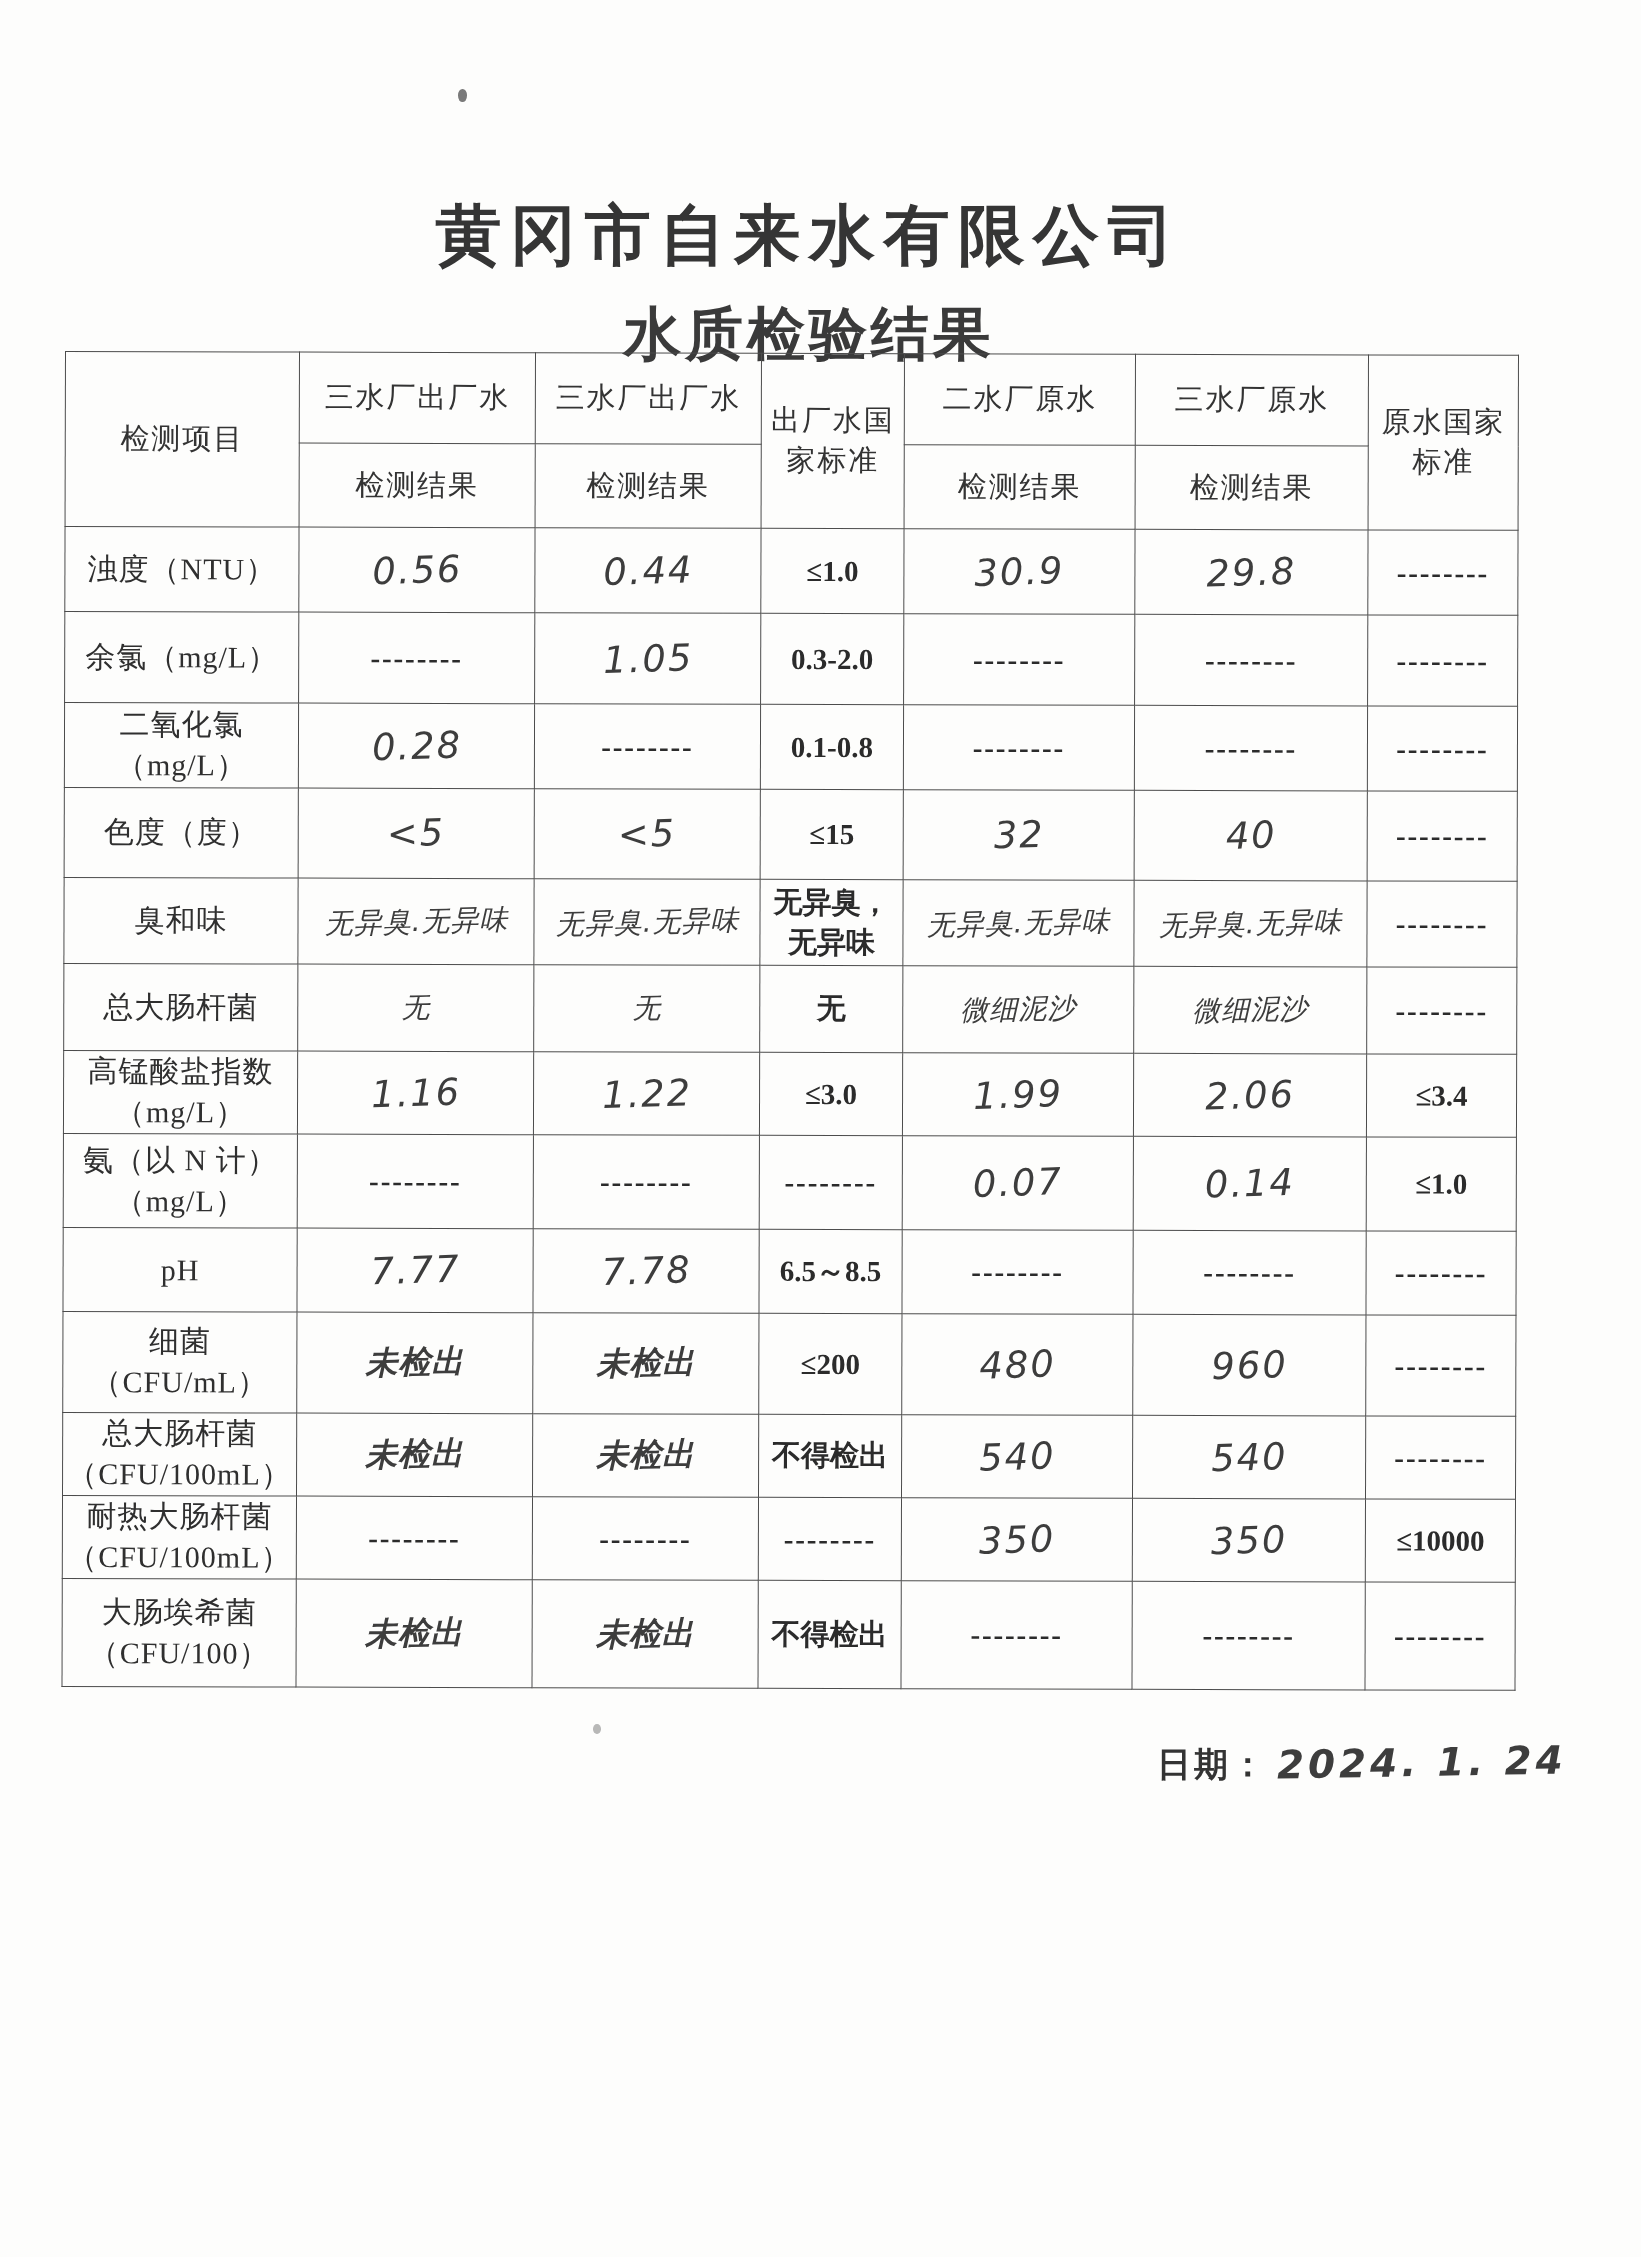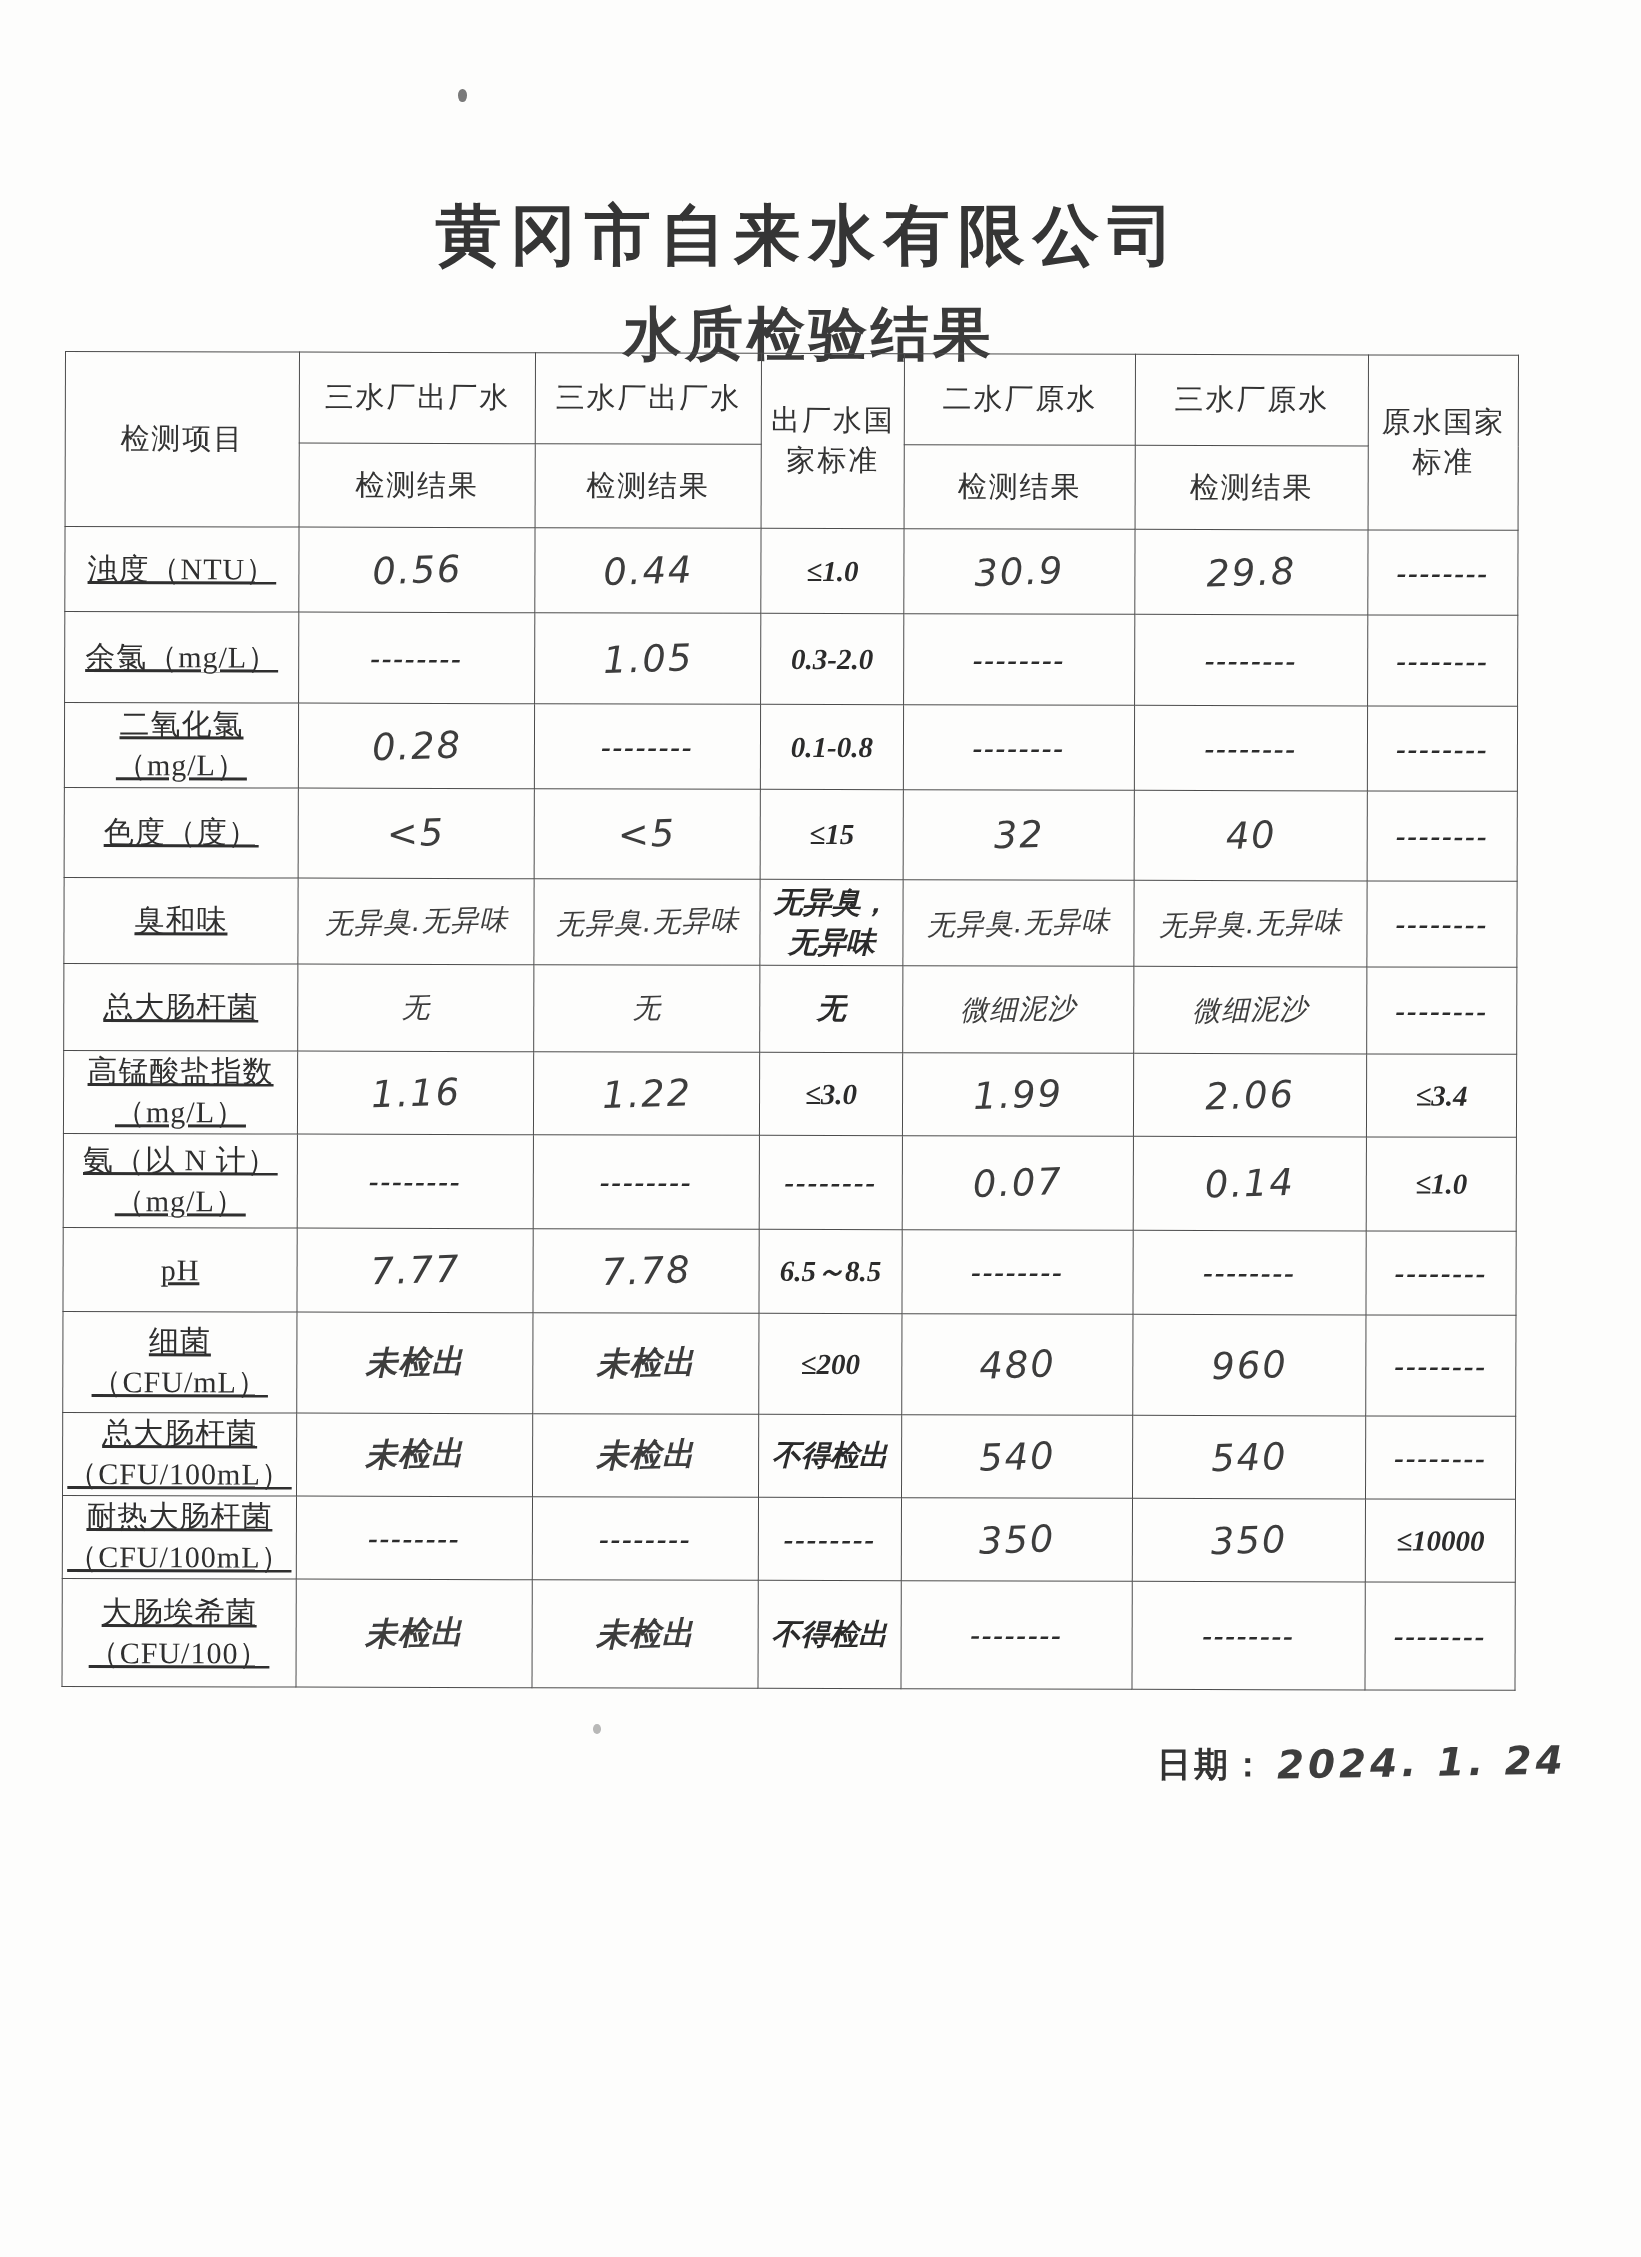--- a/index.html
+++ b/index.html
@@ -29,24 +29,24 @@
   }
   table.report th,table.report td{
     border:1.9px solid #4c4c4c;
     text-align:center;vertical-align:middle;
     white-space:pre-line;padding:0 3.9px;overflow:visible;
   }
   th.head{
     font-weight:normal;font-size:29px;color:#333;letter-spacing:1.9px;
   }
   th.row-label{
-    font-weight:normal;font-size:30px;color:#2f2f2f;letter-spacing:1px;text-decoration:underline;
+    font-weight:normal;font-size:30px;color:#2f2f2f;letter-spacing:1px;
   }
   td .print{
-    font-weight:bold;font-size:29px;color:#2b2b2b;display:inline-block;font-style:italic;
+    font-weight:bold;font-size:29px;color:#2b2b2b;display:inline-block;
   }
   td .dashes{letter-spacing:1.9px;}
   td .hand{
     font-family:"DejaVu Sans","Liberation Sans",sans-serif;
     font-style:italic;font-size:37px;color:#3d3d3d;
     display:inline-block;transform:rotate(-2deg);letter-spacing:1.9px;
   }
   td .hand-cn{font-size:28px;letter-spacing:1px;transform:rotate(-1.5deg);}
   td .hand-bold{font-weight:bold;font-size:32px;}
   .date-wrap{

